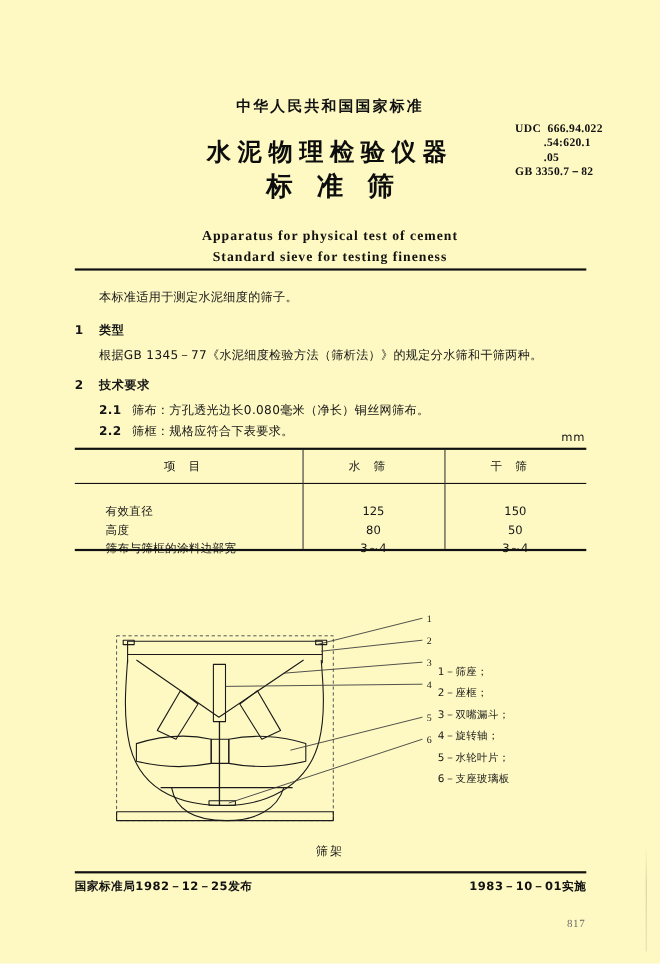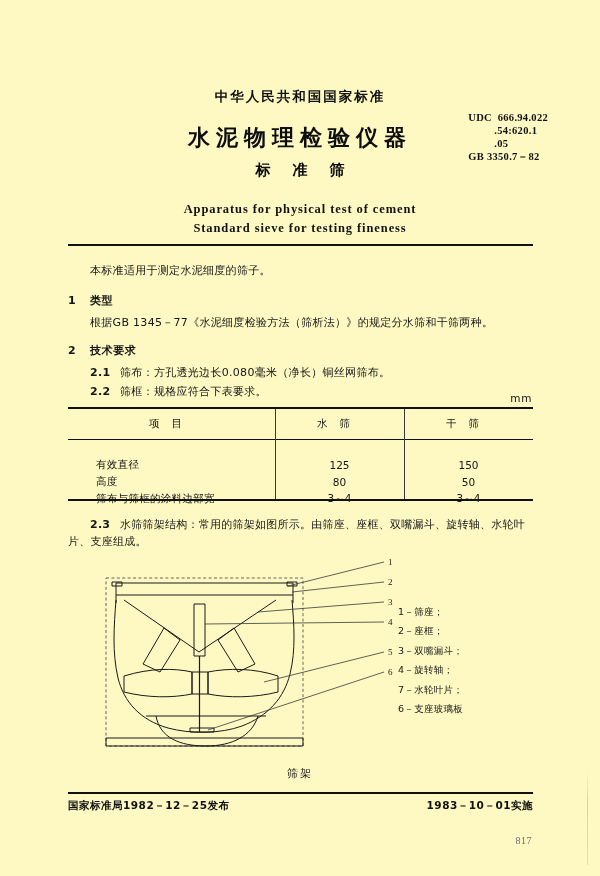--- a/index.html
+++ b/index.html
@@ -39,23 +39,22 @@
   }
   .title-cn {
     margin-top: 17px;
     font-family: "DejaVu Sans", "Liberation Sans", sans-serif;
     font-size: 22px;
     font-weight: bold;
     letter-spacing: 6px;
     color: #0d0d0d;
   }
   .title-cn2 {
-    margin-top: 8px;
     font-family: Liberation Sans, sans-serif;
-    font-size: 15px;
+    font-size: 24px;
     font-weight: bold;
     letter-spacing: 22px;
     text-indent: 22px;
     color: #0d0d0d;
   }
   .title-en {
     margin-top: 20px;
     font-family: "Liberation Serif", "DejaVu Serif", serif;
     font-size: 12.5px;
     font-weight: bold;
@@ -326,25 +325,20 @@
         <td class="c-val">50</td>
       </tr>
       <tr>
         <td class="c-item">筛布与筛框的涂料边部宽</td>
         <td class="c-val">3～4</td>
         <td class="c-val">3～4</td>
       </tr>
     </tbody>
   </table>
 
-  <div style="position:absolute;left:68px;top:516px;width:465px;
-              font-family:'DejaVu Sans','Liberation Sans',sans-serif;
-              font-size:11px;line-height:1.55;color:#151515;letter-spacing:0.25px;">
-    <span style="font-weight:bold;margin-left:22px;display:inline-block;width:30px;">2.3</span><span>水筛筛架结构：常用的筛架如图所示。由筛座、座框、双嘴漏斗、旋转轴、水轮叶片、支座组成。</span>
-  </div>
 
   <div class="fig-wrap">
     <svg width="465" height="210" viewBox="0 0 465 210">
       <g fill="none" stroke="#1a1a1a" stroke-width="1" stroke-linejoin="round">
 
         <rect x="38" y="22" width="197" height="168" fill="none" stroke="#555" stroke-width="0.9" stroke-dasharray="3,2.4"></rect>
 
         <path d="M38 182 L235 182 L235 190 L38 190 Z" stroke="#1a1a1a" stroke-width="1" fill="none"></path>
 
         <rect x="48" y="27" width="177" height="12"></rect>
@@ -397,21 +391,21 @@
         <text x="320" y="119">6</text>
       </g>
     </svg>
   </div>
 
   <div class="legend">
     <div>1－筛座；</div>
     <div>2－座框；</div>
     <div>3－双嘴漏斗；</div>
     <div>4－旋转轴；</div>
-    <div>7－水轮叶片；</div>
+    <div>5－水轮叶片；</div>
     <div>6－支座玻璃板</div>
   </div>
 
   <div class="fig-caption">筛架</div>
 
   <div class="rule-thick" id="rule-footer"></div>
   <div class="footer-row">
     <span>国家标准局1982－12－25发布</span>
     <span>1983－10－01实施</span>
   </div>

